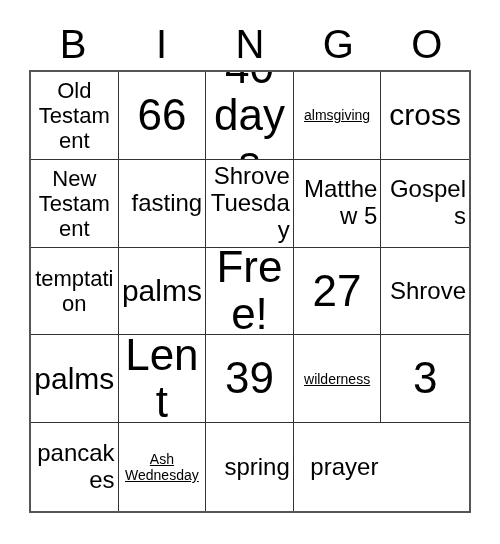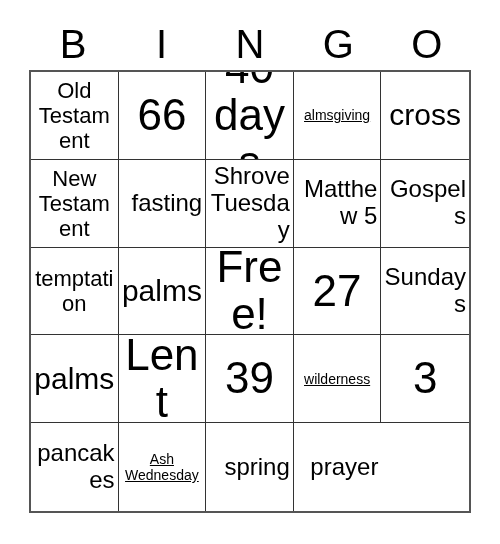--- a/index.html
+++ b/index.html
@@ -141,21 +141,21 @@
       <div class="cell">
         <span class="cell-text sz-l">palms</span>
       </div>
       <div class="cell">
         <span class="cell-text sz-xl">Free!</span>
       </div>
       <div class="cell">
         <span class="cell-text sz-xl">27</span>
       </div>
       <div class="cell col5">
-        <span class="cell-text sz-m">Sundays</span>
+        <span class="cell-text sz-m">Shrove</span>
       </div>
       <div class="cell">
         <span class="cell-text sz-l">palms</span>
       </div>
       <div class="cell">
         <span class="cell-text sz-xl">Lent</span>
       </div>
       <div class="cell">
         <span class="cell-text sz-xl">39</span>
       </div>

